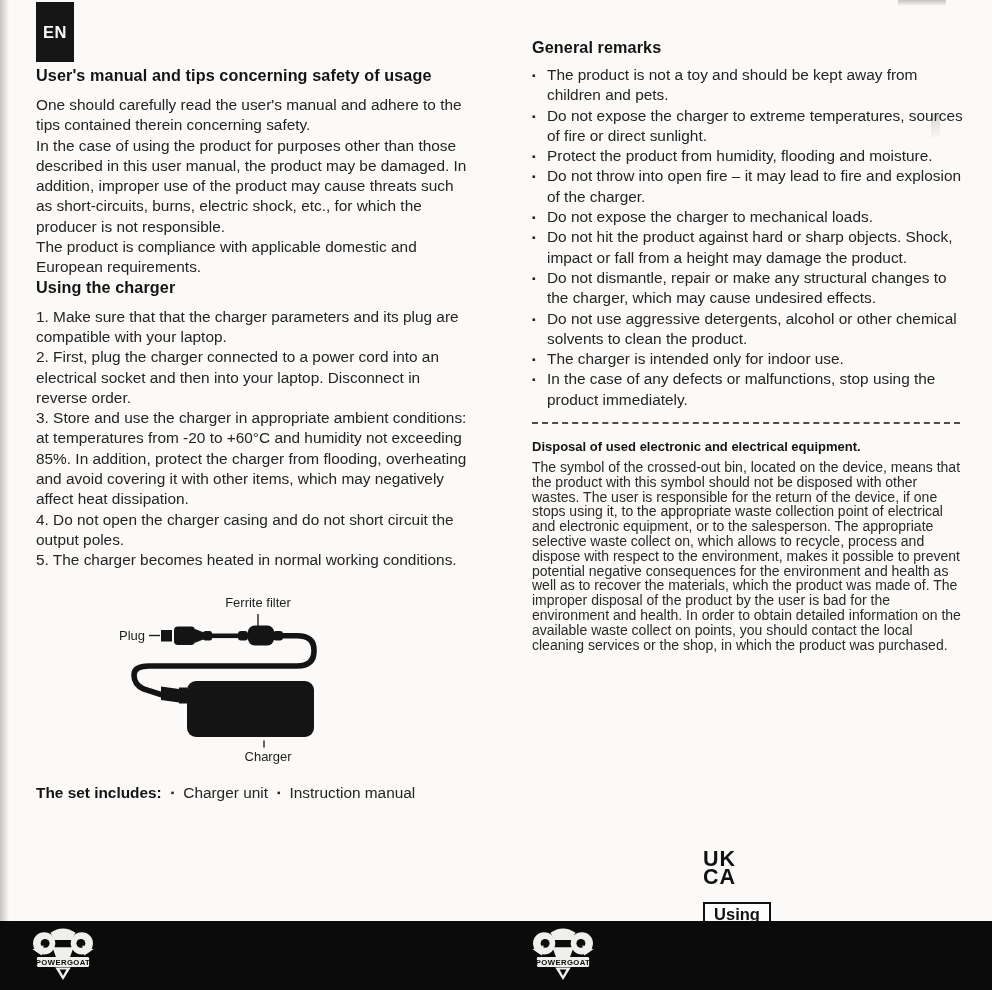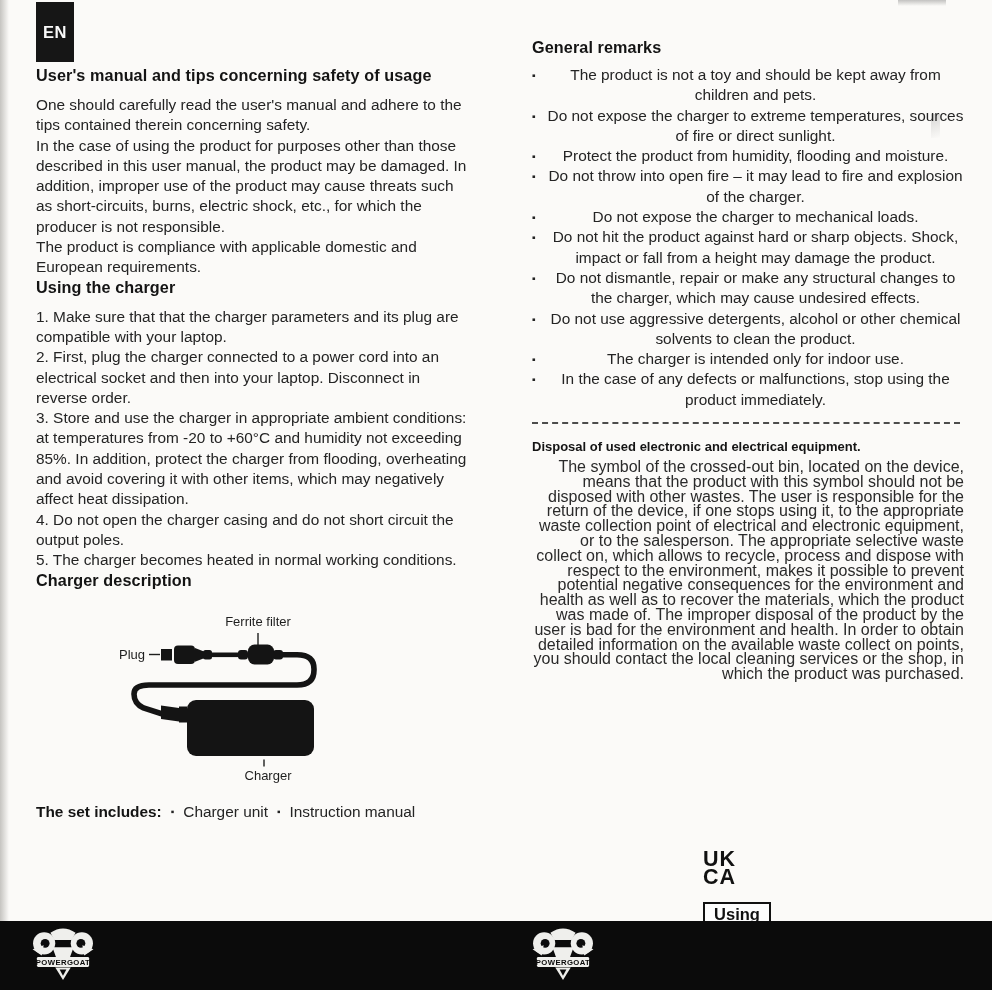--- a/index.html
+++ b/index.html
@@ -47,28 +47,28 @@
   .diagram{display:block;margin:18px 0 12px 64px;width:350px;height:182px;}
   .dlabel{font-size:13px;fill:#1e1e1e;font-family:"Liberation Sans","DejaVu Sans",sans-serif;}
   .dline{stroke:#1e1e1e;stroke-width:1.4;}
 
   .set-line{margin-top:3px;font-size:15.4px;line-height:20px;color:#242424;white-space:nowrap;}
   .set-line b{font-weight:bold;color:#141414;}
   .inc{margin-left:9px;}
   .inc::before{content:"▪";font-size:10px;vertical-align:2px;margin-right:9px;color:#242424;}
 
   
-  ul.remarks{list-style:none;margin:0;padding:0;font-size:15.4px;line-height:20.3px;text-align:center;}
+  ul.remarks{list-style:none;margin:0;padding:0;font-size:15.4px;line-height:20.3px;}
   ul.remarks li{position:relative;padding-left:15px;}
   ul.remarks li::before{content:"▪";position:absolute;left:0;top:0;font-size:10.5px;line-height:20.3px;color:#242424;}
 
   .dashed-sep{border:0;border-top:2px dashed #4c4c4c;margin:12px 0 0 0;width:428px;}
 
   .disposal-title{margin:15px 0 6px 0;font-size:13px;font-weight:bold;color:#141414;line-height:15px;}
-  .disposal-body{font-size:16px;line-height:14.8px;color:#2a2a2a;text-align:right;}
+  .disposal-body{font-size:14px;line-height:14.8px;color:#2a2a2a;}
 
   
   .compliance{position:absolute;left:703px;top:845px;display:flex;align-items:flex-start;gap:12px;flex-direction:column;}
   .ukca{font-weight:bold;font-size:21.5px;line-height:.85;color:#111;letter-spacing:1px;margin-top:5px;}
   .rohs{border:2.5px solid #111;width:64px;margin-top:3px;background:#fff;}
   .rohs-top{height:21px;line-height:21px;text-align:center;font-weight:bold;font-size:16.5px;color:#111;background:#fdfdfd;}
   .rohs-bot{height:15px;line-height:15px;text-align:center;font-size:10.5px;color:#f5f5f5;background:#a21caf;}
   .ce-wrap{margin-top:8px;}
   .recycle{font-size:35px;line-height:40px;color:#111;margin-top:0px;font-family:"DejaVu Sans",sans-serif;}
   .bin-wrap{margin-top:2px;}
@@ -103,21 +103,20 @@
     <h2 class="sec sec-gap">Using the charger</h2>
     <div class="body-text steps">
 
     <div>1. Make sure that that the charger parameters and its plug are compatible with your laptop.</div>
         <div>2. First, plug the charger connected to a power cord into an electrical socket and then into your laptop. Disconnect in reverse order.</div>
         <div>3. Store and use the charger in appropriate ambient conditions: at temperatures from -20 to +60°C and humidity not exceeding 85%. In addition, protect the charger from flooding, overheating and avoid covering it with other items, which may negatively affect heat dissipation.</div>
         <div>4. Do not open the charger casing and do not short circuit the output poles.</div>
         <div>5. The charger becomes heated in normal working conditions.</div>
       </div>
 
-    <h2 class="sec sec-gap-lg">Charger description</h2>
 
     <svg class="diagram" viewBox="0 0 350 182">
       <text class="dlabel" x="158" y="18" text-anchor="middle">Ferrite filter</text>
       <line class="dline" x1="158" y1="25" x2="158" y2="39"></line>
       <text class="dlabel" x="45" y="51" text-anchor="end">Plug</text>
       <line class="dline" x1="49" y1="46.5" x2="60" y2="46.5"></line>
 
       <rect x="61" y="41" width="11" height="11.5" fill="#141414"></rect>
       <rect x="74" y="37.5" width="21" height="18.5" rx="4" fill="#141414"></rect>
       <path d="M95,40 L104,43.5 L104,50.2 L95,53.8 Z" fill="#141414"></path>

